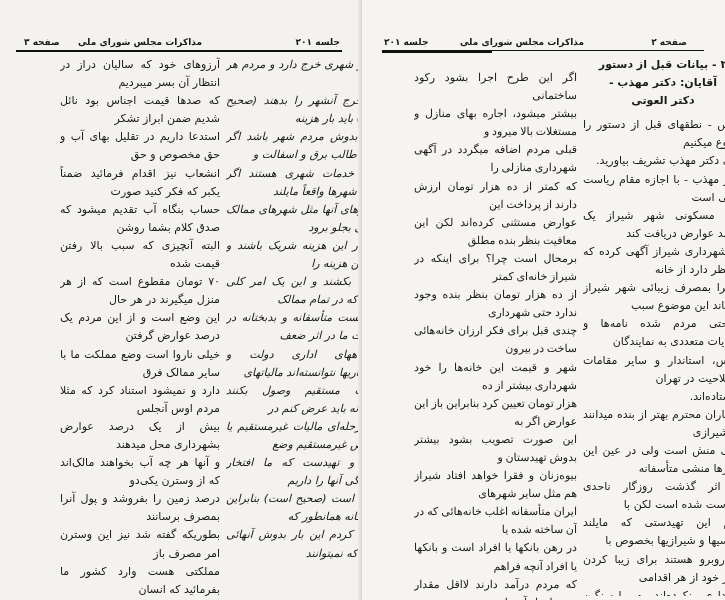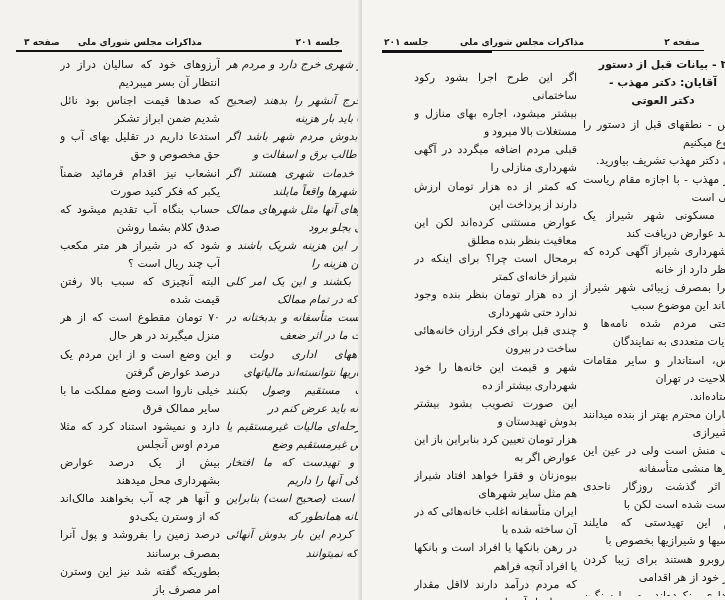--- a/index.html
+++ b/index.html
@@ -55,39 +55,38 @@
         <p>فقیر و تهیدست که ما افتخار نمایندگی آنها را داریم</p>
         <p>افتاده است (صحیح است) بنابراین متأسفانه همانطور که</p>
         <p>عرض کردم این بار بدوش آنهائی است که نمیتوانند</p>
       </div>
     <div class="col" id="lp-lc" style="left:22px; top:56px; width:160px; height:540px;">
         <p>آرزوهای خود که سالیان دراز در انتظار آن بسر میبردیم</p>
         <p>که صدها قیمت اجناس بود نائل شدیم ضمن ابراز تشکر</p>
         <p>استدعا داریم در تقلیل بهای آب و حق مخصوص و حق</p>
         <p>انشعاب نیز اقدام فرمائید ضمناً یکبر که فکر کنید صورت</p>
         <p>حساب بنگاه آب تقدیم میشود که صدق کلام بشما روشن</p>
-        <p>شود که در شیراز هر متر مکعب آب چند ریال است ؟</p>
         <p>البته آنچیزی که سبب بالا رفتن قیمت شده</p>
         <p>۷۰ تومان مقطوع است که از هر منزل میگیرند در هر حال</p>
         <p>این وضع است و از این مردم یک درصد عوارض گرفتن</p>
         <p>خیلی ناروا است وضع مملکت ما با سایر ممالک فرق</p>
         <p>دارد و نمیشود استناد کرد که مثلا مردم اوس آنجلس</p>
         <p>بیش از یک درصد عوارض بشهرداری محل میدهند</p>
         <p>و آنها هر چه آب بخواهند مالک‌اند که از وسترن یکی‌دو</p>
         <p>درصد زمین را بفروشد و پول آنرا بمصرف برسانند</p>
         <p>بطوریکه گفته شد نیز این وسترن امر مصرف باز</p>
         <p>مملکتی هست وارد کشور ما بفرمائید که انسان</p>
       </div>
   </div>
 
   <div class="gutter"></div>
 
   <div class="page right">
     <div class="header" style="left:20px; width:322px;">
-      <span style="right:4px;">صفحه ۲</span>
+      <span style="right:17px;">صفحه ۲</span>
       <span style="right:120px;">مذاکرات مجلس شورای ملی</span>
       <span style="left:2px;">جلسه ۲۰۱</span>
       <div class="rule" style="height:1px;"></div>
       <div class="rule2" style="left:0; width:110px; height:3px; top:13px; background:#111;"></div>
     </div>
 
     <div class="col" id="rp-rc" style="left:183px; top:56px; width:160px; height:540px;">
       <p class="title-block">۲ - بیانات قبل از دستور آقایان: دکتر مهذب -</p>
       <p class="title-block">دکتر العوتی</p>
       <div class="para-gap"></div>
@@ -112,21 +111,21 @@
     <div class="col" id="rp-lc" style="left:14px; top:68px; width:163px; height:540px;font-family:Liberation Serif, serif;">
         <p>اگر این طرح اجرا بشود رکود ساختمانی</p>
         <p>بیشتر میشود، اجاره بهای منازل و مستغلات بالا میرود و</p>
         <p>قبلی مردم اضافه میگردد در آگهی شهرداری منازلی را</p>
         <p>که کمتر از ده هزار تومان ارزش دارند از پرداخت این</p>
         <p>عوارض مستثنی کرده‌اند لکن این معافیت بنظر بنده مطلق</p>
         <p>برمحال است چرا؟ برای اینکه در شیراز خانه‌ای کمتر</p>
         <p>از ده هزار تومان بنظر بنده وجود ندارد حتی شهرداری</p>
         <p>چندی قبل برای فکر ارزان خانه‌هائی ساخت در بیرون</p>
         <p>شهر و قیمت این خانه‌ها را خود شهرداری بیشتر از ده</p>
+        <p>هزار تومان تعیین کرد بنابراین باز این عوارض اگر به</p>
         <p>این صورت تصویب بشود بیشتر بدوش تهیدستان و</p>
-        <p>هزار تومان تعیین کرد بنابراین باز این عوارض اگر به</p>
         <p>بیوه‌زنان و فقرا خواهد افتاد شیراز هم مثل سایر شهرهای</p>
         <p>ایران متأسفانه اغلب خانه‌هائی که در آن ساخته شده یا</p>
         <p>در رهن بانکها یا افراد است و بانکها یا افراد آنچه فراهم</p>
         <p>که مردم درآمد دارند لااقل مقدار عمده‌ای از آن را</p>
       </div>
   </div>
 </div>
 
 </body></html>

